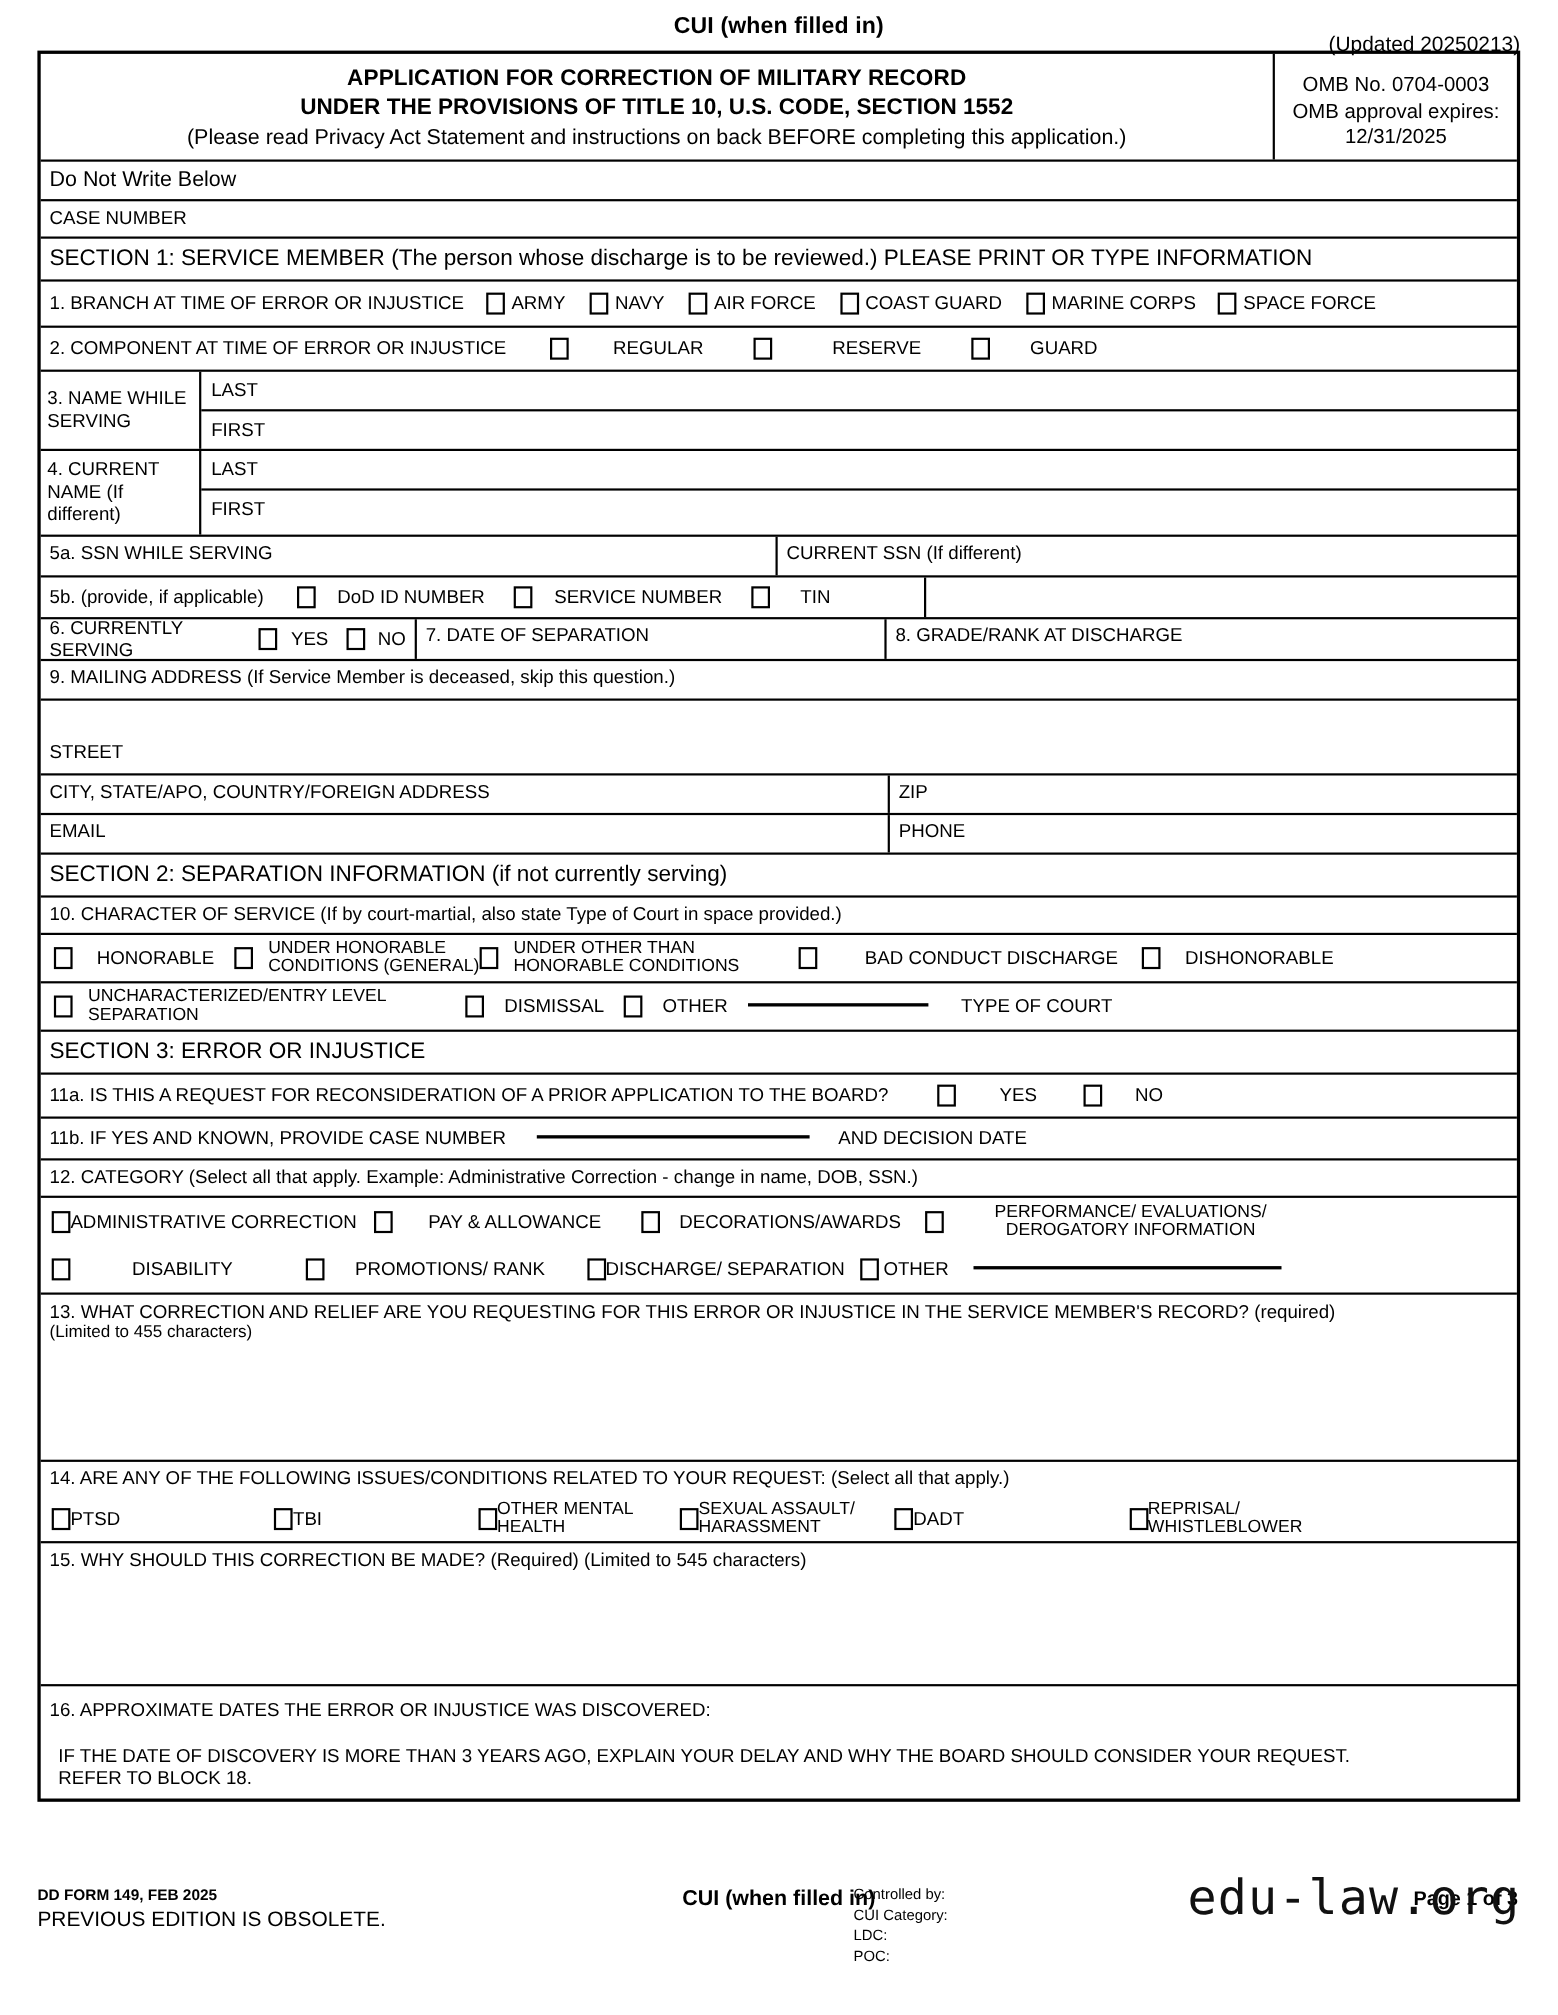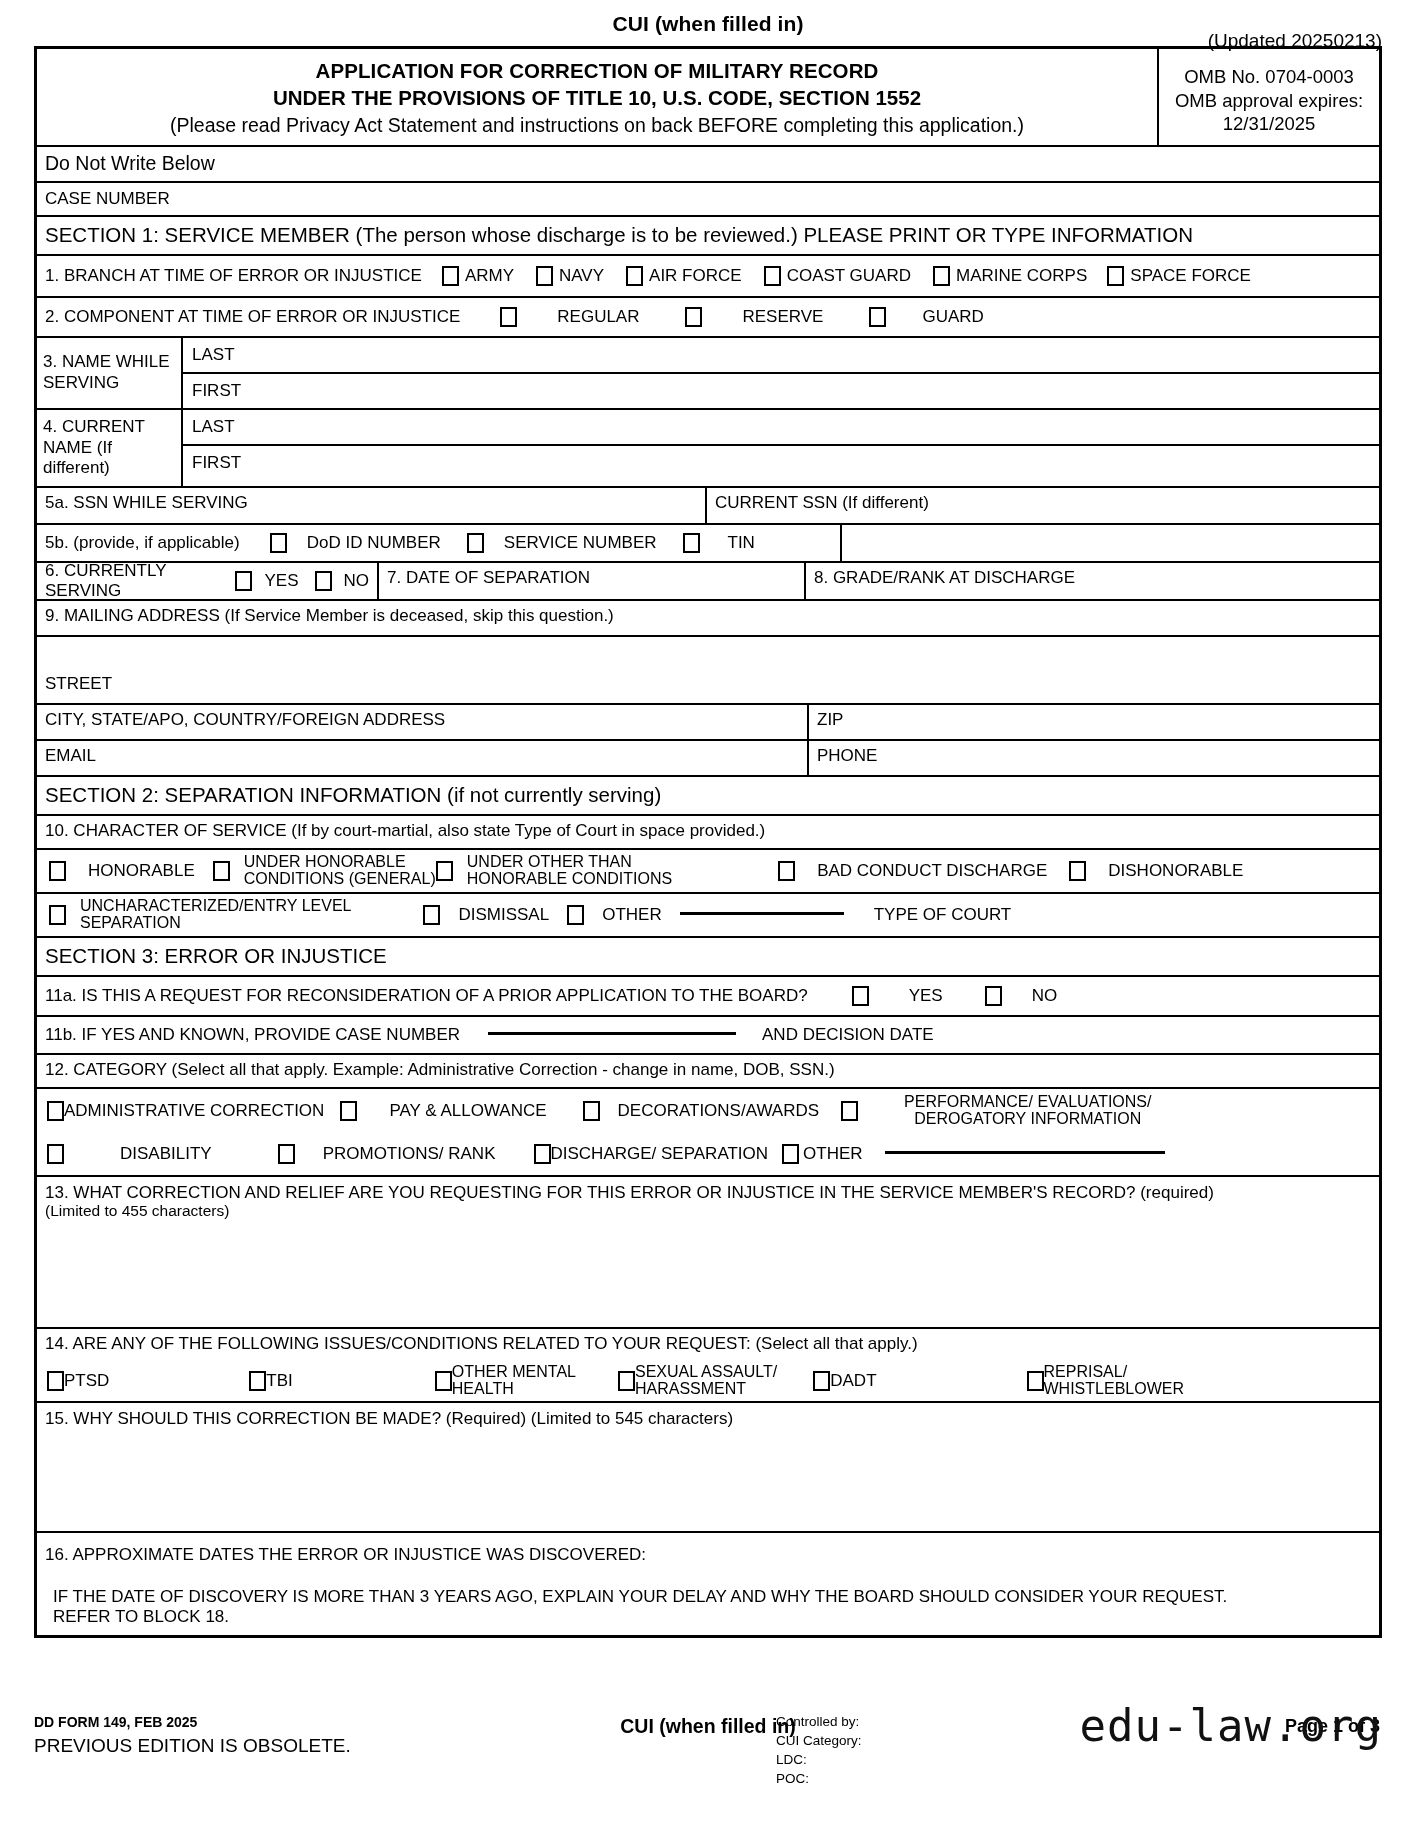--- a/index.html
+++ b/index.html
@@ -148,21 +148,21 @@
 
     <div class="row" style="height:40px;">
       <div class="cell inline grow">
         <span class="q">2. COMPONENT AT TIME OF ERROR OR INJUSTICE</span>
         <span style="display:inline-flex;align-items:center;margin-left:40px;">
           <span class="cb"></span>
           <span class="cb-lbl" style="margin-left:34px;">REGULAR</span>
         </span>
         <span style="display:inline-flex;align-items:center;margin-left:46px;">
           <span class="cb"></span>
-          <span class="cb-lbl" style="margin-left:34px;text-align:center;">RESERVE</span>
+          <span class="cb-lbl" style="margin-left:48px;text-align:center;">RESERVE</span>
         </span>
         <span style="display:inline-flex;align-items:center;margin-left:46px;">
           <span class="cb"></span>
           <span class="cb-lbl" style="margin-left:30px;">GUARD</span>
         </span>
       </div>
     </div>
 
     <div class="row namegrid">
       <div class="namelabel">3. NAME WHILE SERVING</div>
@@ -283,21 +283,21 @@
           <span class="cb-lbl" style="margin-left:16px;">HONORABLE</span>
         </span>
         <span style="display:inline-flex;align-items:center;margin-left:18px;">
           <span class="cb"></span>
           <span class="cb-lbl2" style="margin-left:8px;">UNDER HONORABLE<br>CONDITIONS (GENERAL)</span>
         </span>
         <span style="display:inline-flex;align-items:center;margin-left:0;">
           <span class="cb"></span>
           <span class="cb-lbl2" style="margin-left:8px;">UNDER OTHER THAN<br>HONORABLE CONDITIONS</span>
         </span>
-        <span style="display:inline-flex;align-items:flex-start;margin-left:106px;">
+        <span style="display:inline-flex;align-items:flex-start;margin-left:54px;gap:21px;">
           <span class="cb"></span>
           <span class="cb-lbl" style="margin-left:16px;">BAD CONDUCT DISCHARGE</span>
         </span>
         <span style="display:inline-flex;align-items:center;margin-left:22px;">
           <span class="cb"></span>
           <span class="cb-lbl" style="margin-left:16px;">DISHONORABLE</span>
         </span>
       </div>
     </div>
 

